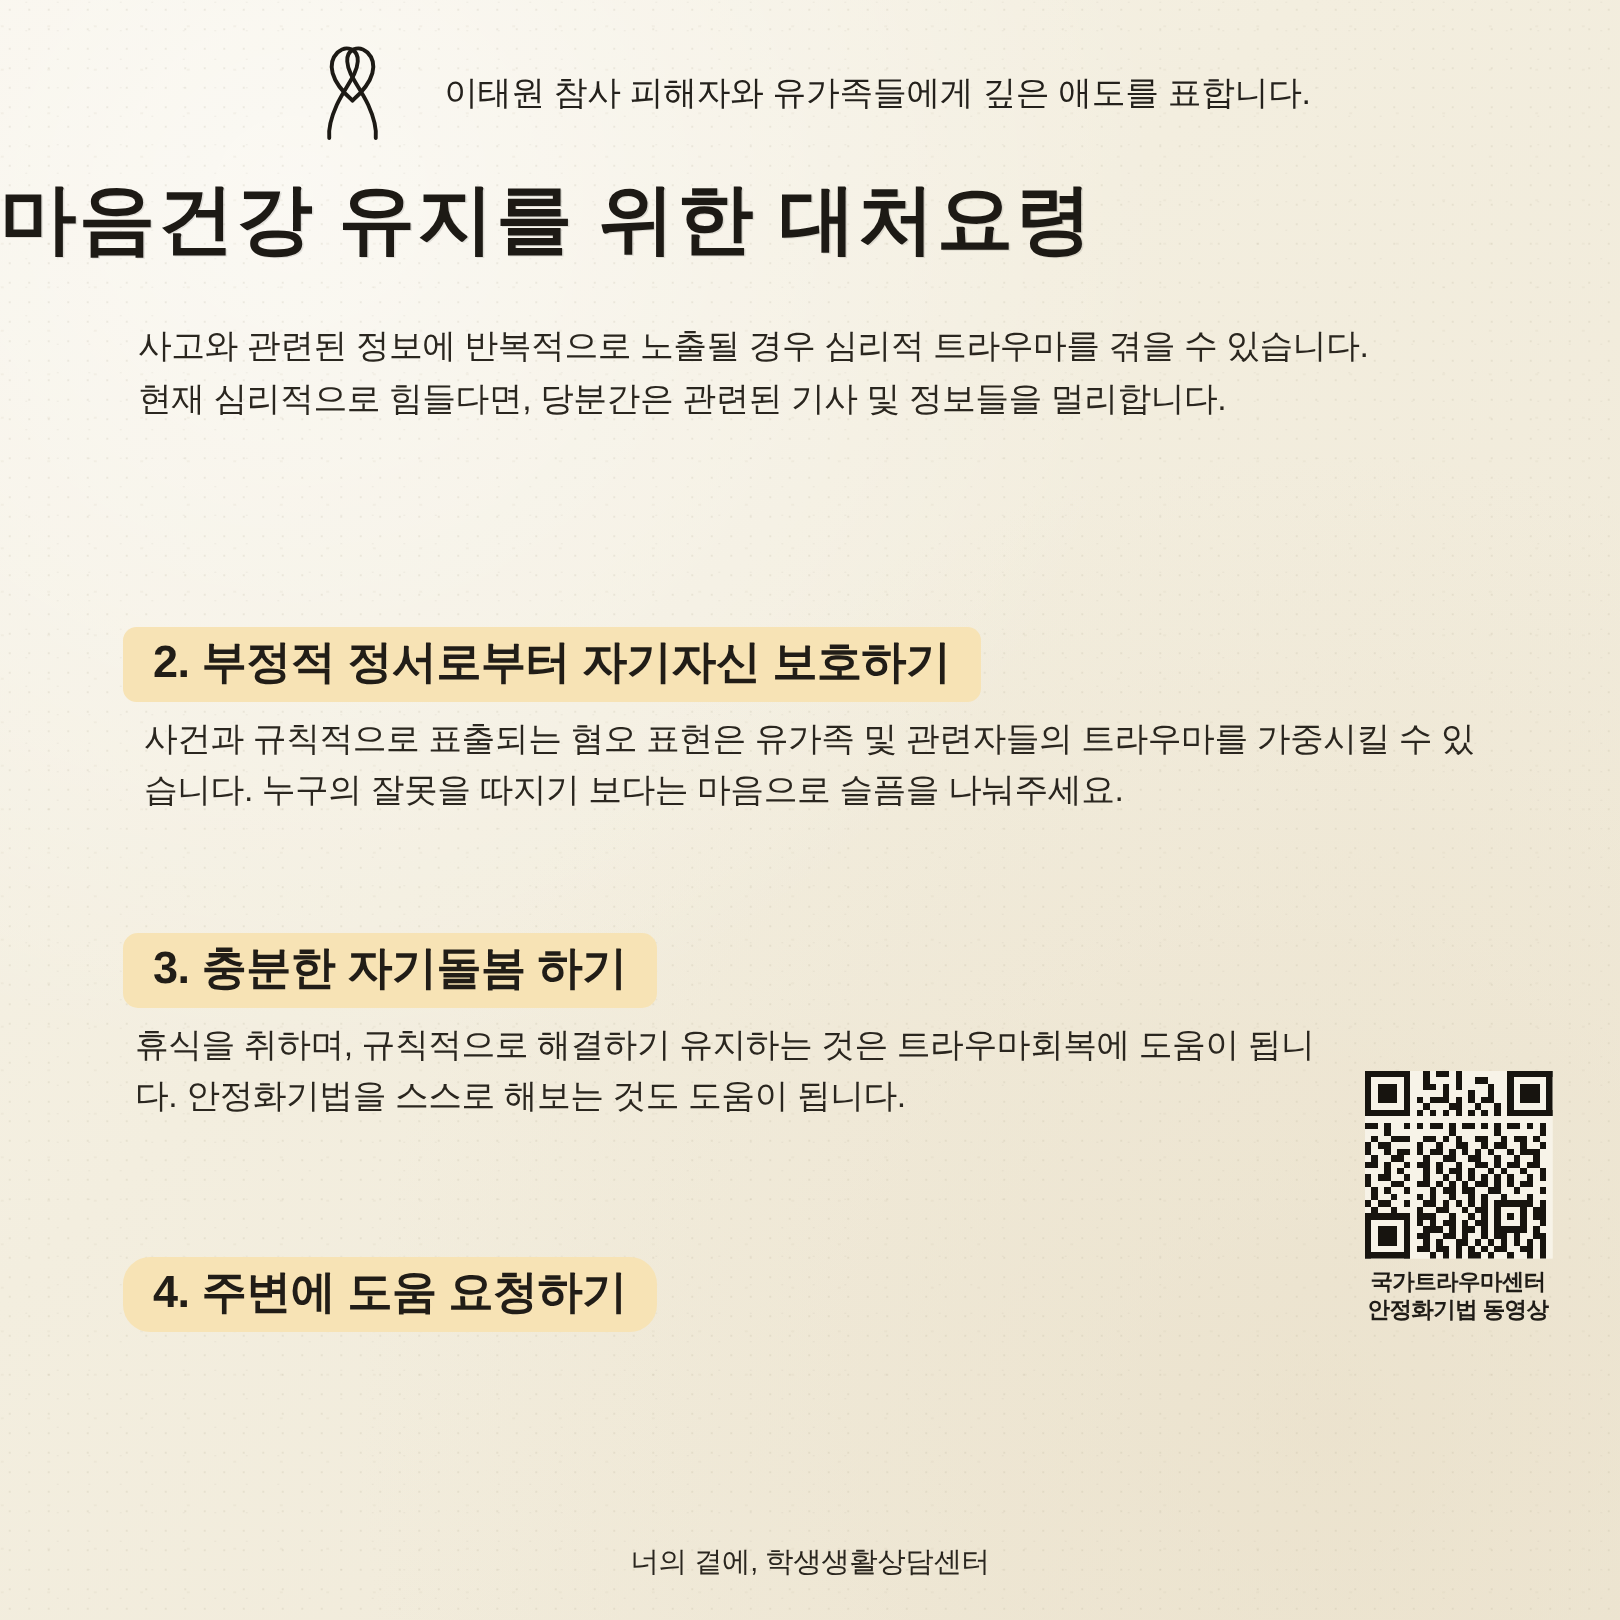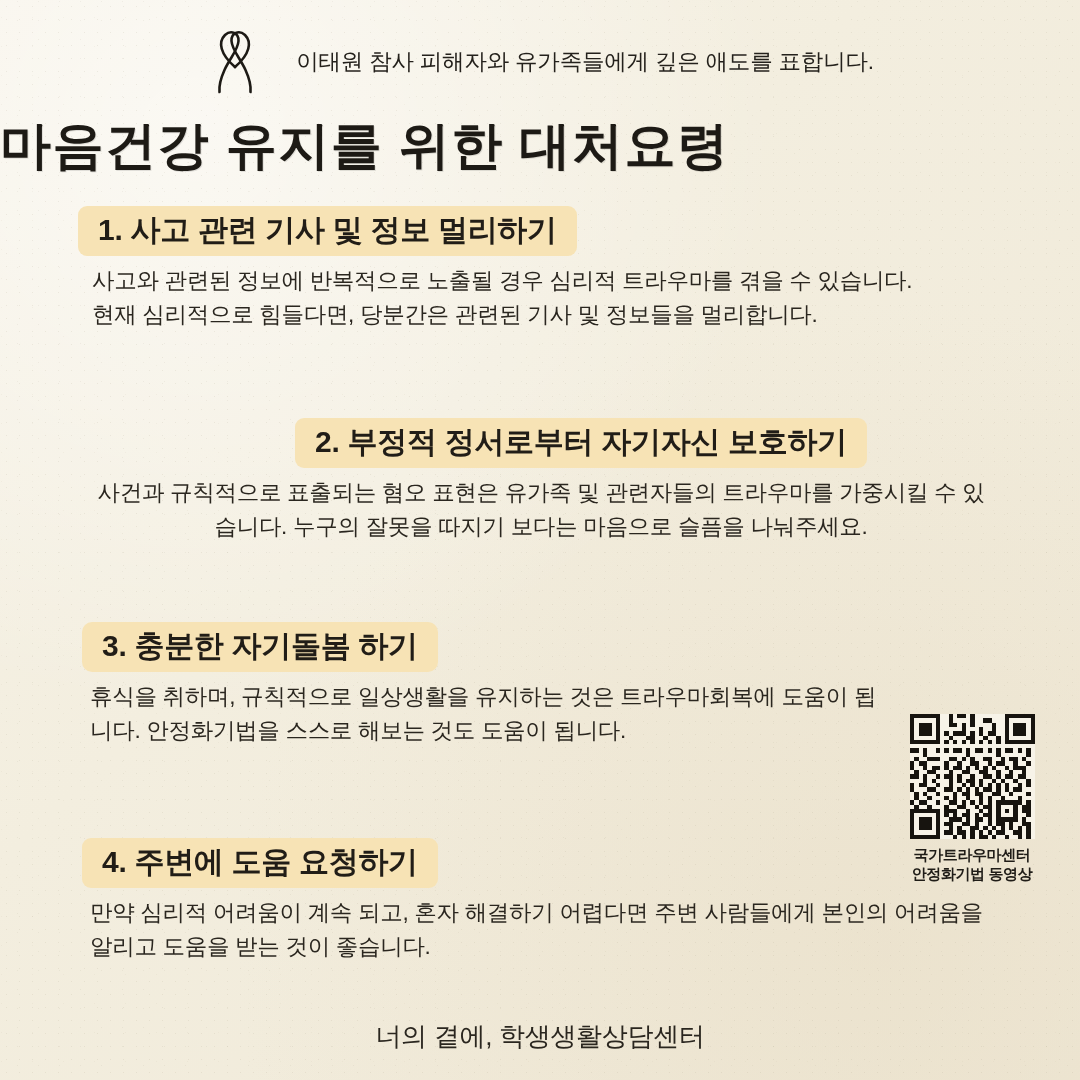--- a/index.html
+++ b/index.html
@@ -100,29 +100,29 @@
     margin: 8px 0 0 92px;
     width: 900px;
     font-size: 22.5px;
     line-height: 1.55;
     color: #2a261f;
     letter-spacing: -0.3px;
     white-space: pre-line;
   }
 
   #sec1 { top: 206px; }
-  #sec2 { top: 418px; text-align: center; }
+  #sec2 { top: 418px; }
   #sec3 { top: 622px; }
   #sec4 { top: 838px; }
 
   #sec2 .sec-head { margin-left: 82px; }
   #sec2 .sec-body { margin-left: 96px; width: 890px; }
   #sec3 .sec-head { margin-left: 82px; border-radius: 10px; }
   #sec3 .sec-body { margin-left: 90px; width: 800px; }
-  #sec4 .sec-head { margin-left: 82px; }
+  #sec4 .sec-head { margin-left: 82px; border-radius: 18px; }
   #sec4 .sec-body { margin-left: 90px; width: 900px; }
 
   
   .qr-block {
     position: absolute;
     right: 42px;
     top: 714px;
     width: 132px;
     text-align: center;
   }
@@ -143,21 +143,21 @@
     font-weight: bold;
   }
 
   
   .footer {
     position: absolute;
     bottom: 26px;
     left: 0;
     width: 100%;
     text-align: center;
-    font-size: 26px;
+    font-size: 19px;
     color: #2a261f;
     letter-spacing: -0.3px;
   }
 </style>
 </head>
 <body>
 
 <div id="poster">
 
   <div class="ribbon-row">
@@ -166,38 +166,36 @@
         <path d="M29 39 C 14 26, 12 14, 19 7 C 25 1.5, 33 5, 32.5 13 C 32 22, 24 30, 18.5 42 C 14 52, 13 59, 13.5 64"></path>
         <path d="M29 39 C 44 26, 46 14, 39 7 C 33 1.5, 25 5, 25.5 13 C 26 22, 34 30, 39.5 42 C 44 52, 45 59, 44.5 64"></path>
       </g>
     </svg>
     <div class="ribbon-text">이태원 참사 피해자와 유가족들에게 깊은 애도를 표합니다.</div>
   </div>
 
   <div class="main-title">마음건강 유지를 위한 대처요령</div>
 
   <div class="section" id="sec1">
-    <div class="sec-head">1. 사고 관련 기사 및 정보 멀리하기</div>
     <div class="sec-body">사고와 관련된 정보에 반복적으로 노출될 경우 심리적 트라우마를 겪을 수 있습니다.
 현재 심리적으로 힘들다면,  당분간은 관련된 기사 및 정보들을 멀리합니다.</div>
   </div>
 
   <div class="section" id="sec2">
     <div class="sec-head">2. 부정적 정서로부터 자기자신 보호하기</div>
     <div class="sec-body">사건과 규칙적으로 표출되는 혐오 표현은 유가족 및 관련자들의 트라우마를 가중시킬 수 있습니다. 누구의 잘못을 따지기 보다는 마음으로 슬픔을 나눠주세요.</div>
   </div>
 
   <div class="section" id="sec3">
     <div class="sec-head">3. 충분한 자기돌봄 하기</div>
-    <div class="sec-body">휴식을 취하며, 규칙적으로 일상생활을 유지하는 것은 트라우마회복에 도움이 됩니다. 안정화기법을 스스로 해보는 것도 도움이 됩니다.</div>
+    <div class="sec-body">휴식을 취하며, 규칙적으로 해결하기 유지하는 것은 트라우마회복에 도움이 됩니다. 안정화기법을 스스로 해보는 것도 도움이 됩니다.</div>
   </div>
 
   <div class="section" id="sec4">
     <div class="sec-head">4. 주변에 도움 요청하기</div>
-    <div class="sec-body">만약 심리적 어려움이 계속 되고, 혼자 해결하기 어렵다면 주변 사람들에게 본인의 어려움을 알리고 도움을 받는 것이 좋습니다.</div>
   </div>
 
   <div class="qr-block">
     <svg class="qr-code" viewBox="0 0 29 29" shape-rendering="crispEdges">
       <rect x="0" y="0" width="29" height="29" fill="#f7f3e8"></rect>
       <g fill="#17140f">
 
         <rect x="0" y="0" width="7" height="1"></rect>
           <rect x="0" y="6" width="7" height="1"></rect>
         <rect x="0" y="0" width="1" height="7"></rect>

